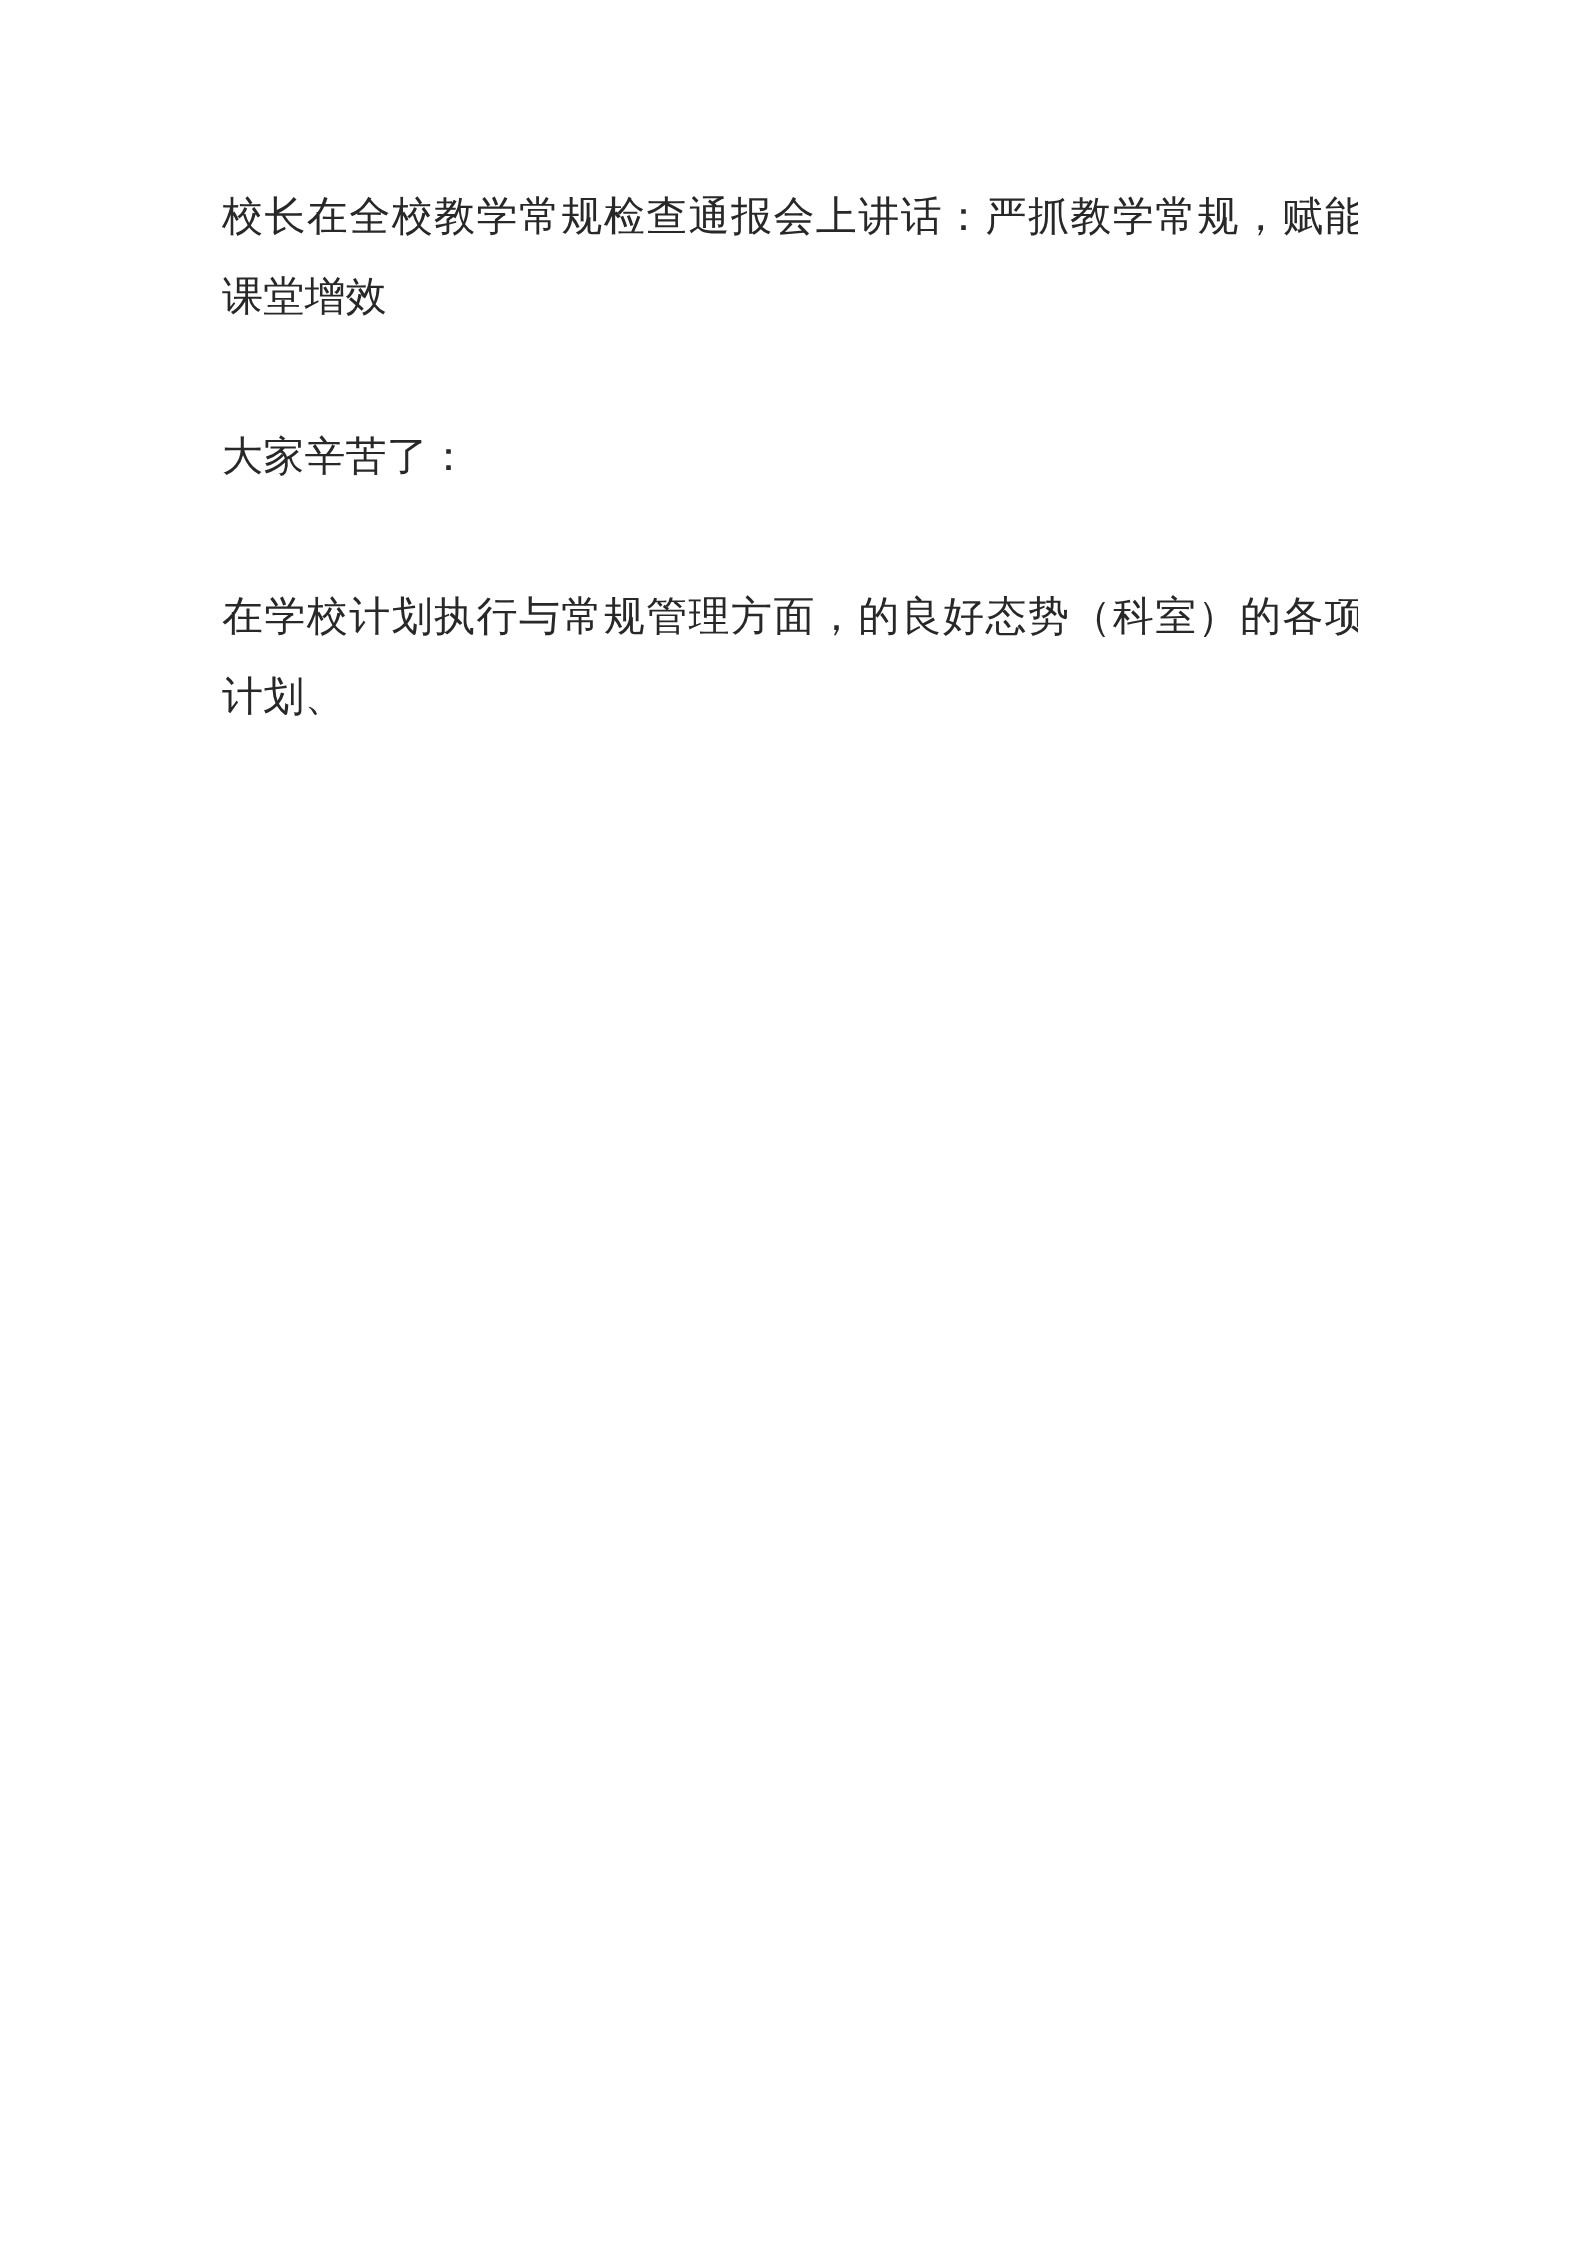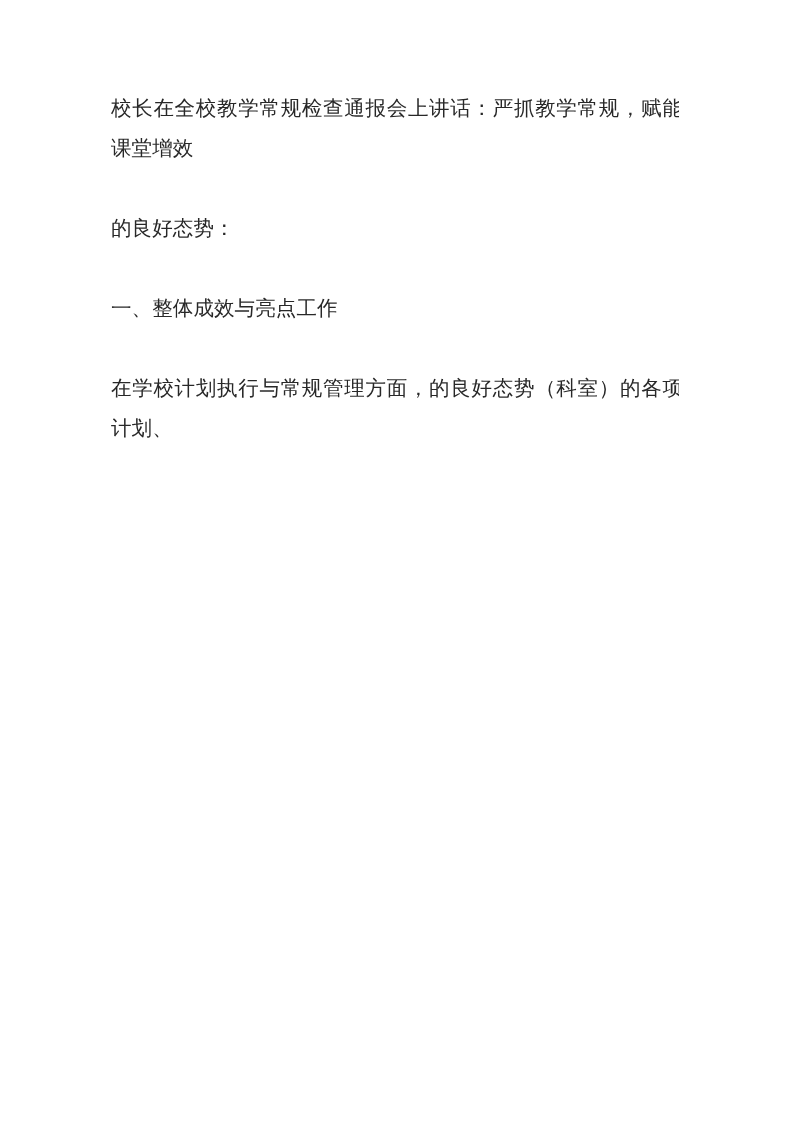--- a/index.html
+++ b/index.html
@@ -54,23 +54,22 @@
   }
 </style>
 </head>
 <body>
 
 <div class="page">
   <div class="doc-body">
 
     <p class="para title">校长在全校教学常规检查通报会上讲话：严抓教学常规，赋能课堂增效</p>
 
-    <p class="para salutation">的良好态势：</p>
+    <p class="para salutation">大家辛苦了：</p>
 
 
 
-    <p class="para heading">一、整体成效与亮点工作</p>
 
 
     <p class="para last">在学校计划执行与常规管理方面，的良好态势（科室）的各项计划、</p>
 
   </div>
 </div>
 
 </body></html>

